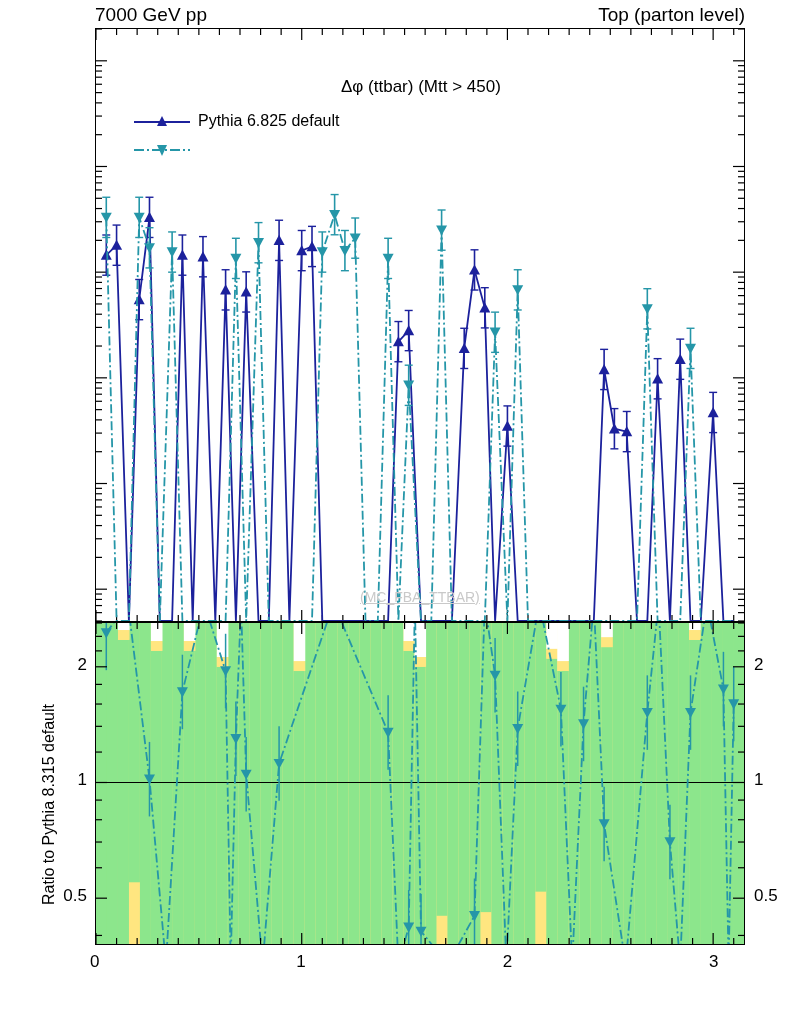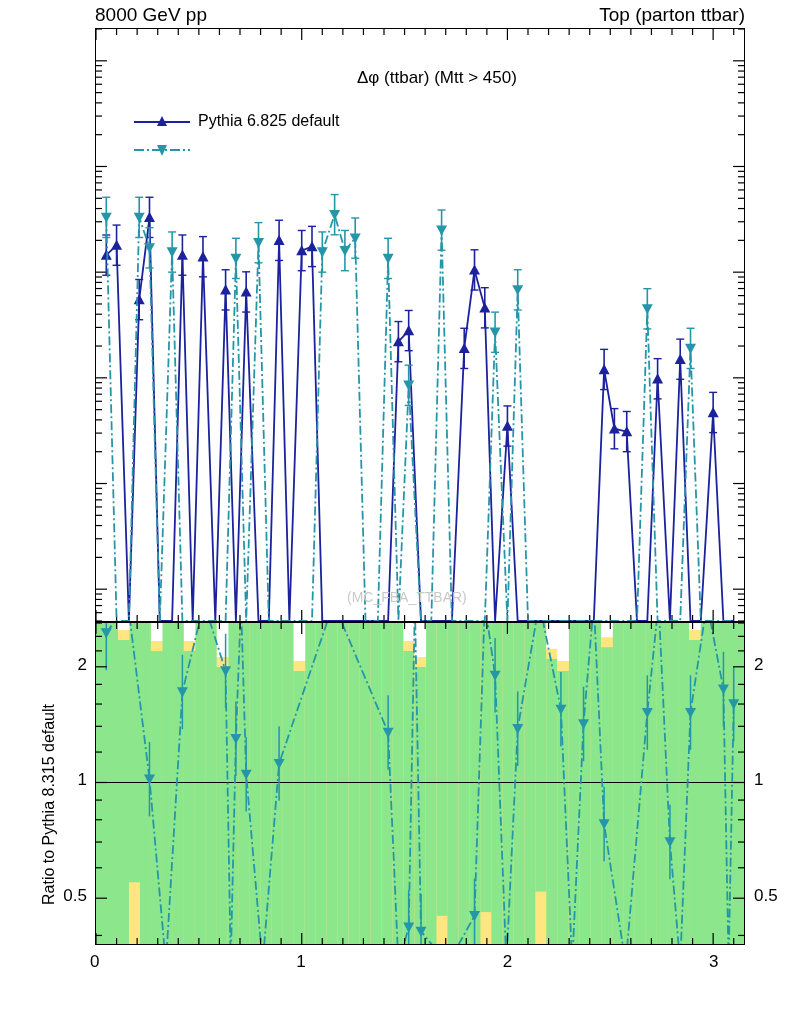--- a/index.html
+++ b/index.html
@@ -21,22 +21,22 @@
   .watermark{position:absolute;font-size:14px;color:#c9c9c9;}
   .title-in{position:absolute;font-size:17px;color:#000;}
   .legend-txt{position:absolute;font-size:16px;color:#000;}
   .ylabel-rot{position:absolute;font-size:16px;transform-origin:0 0;transform:rotate(-90deg);}
 </style>
 </head>
 <body>
 
 <div id="root">
 
-  <div class="txt hdr" style="left:95px;top:4px;">8000 GeV pp</div>
-  <div class="txt hdr" style="right:41px;top:4px;">Top (parton ttbar)</div>
+  <div class="txt hdr" style="left:95px;top:4px;">7000 GeV pp</div>
+  <div class="txt hdr" style="right:41px;top:4px;">Top (parton level)</div>
 
   <div id="main-frame">
     <svg id="main-svg" width="648" height="592">
         <line x1="0" y1="592" x2="6" y2="592" stroke="#000" stroke-width="1.2"></line>
         <line x1="648" y1="592" x2="642" y2="592" stroke="#000" stroke-width="1.2"></line>
         <line x1="0" y1="583.632489167778" x2="6" y2="583.632489167778" stroke="#000" stroke-width="1.2"></line>
         <line x1="648" y1="583.632489167778" x2="642" y2="583.632489167778" stroke="#000" stroke-width="1.2"></line>
         <line x1="0" y1="576.5578595631907" x2="6" y2="576.5578595631907" stroke="#000" stroke-width="1.2"></line>
         <line x1="648" y1="576.5578595631907" x2="642" y2="576.5578595631907" stroke="#000" stroke-width="1.2"></line>
         <line x1="0" y1="570.4295366491313" x2="6" y2="570.4295366491313" stroke="#000" stroke-width="1.2"></line>
@@ -357,22 +357,22 @@
         <polygon points="421.71428571428567,266.3619835155621 427.21428571428567,256.1869835155621 416.21428571428567,256.1869835155621" fill="#2596a8"></polygon>
         <line x1="551.3142857142858" y1="259.69582371723135" x2="551.3142857142858" y2="299.92258511972847" stroke="#2596a8" stroke-width="1.6"></line>
         <line x1="547.3142857142858" y1="259.69582371723135" x2="555.3142857142858" y2="259.69582371723135" stroke="#2596a8" stroke-width="1.4"></line>
         <line x1="547.3142857142858" y1="299.92258511972847" x2="555.3142857142858" y2="299.92258511972847" stroke="#2596a8" stroke-width="1.4"></line>
         <polygon points="551.3142857142858,285.3092044184798 556.8142857142858,275.1342044184798 545.8142857142858,275.1342044184798" fill="#2596a8"></polygon>
         <line x1="594.5142857142857" y1="299.26692376508703" x2="594.5142857142857" y2="339.4936851675842" stroke="#2596a8" stroke-width="1.6"></line>
         <line x1="590.5142857142857" y1="299.26692376508703" x2="598.5142857142857" y2="299.26692376508703" stroke="#2596a8" stroke-width="1.4"></line>
         <line x1="590.5142857142857" y1="339.4936851675842" x2="598.5142857142857" y2="339.4936851675842" stroke="#2596a8" stroke-width="1.4"></line>
         <polygon points="594.5142857142857,324.88030446633564 600.0142857142857,314.70530446633563 589.0142857142857,314.70530446633563" fill="#2596a8"></polygon>
       </svg>
-    <div class="title-in" id="plot-title" style="left: 245px; top: 39px; margin-left: 16px;">Δφ (ttbar) (Mtt &gt; 450)</div>
-    <div class="watermark" id="wm" style="left: 251px; top: 560px;">(MC_FBA_TTBAR)</div>
+    <div class="title-in" id="plot-title" style="left: 245px; top: 48px;">Δφ (ttbar) (Mtt &gt; 450)</div>
+    <div class="watermark" id="wm" style="left: 264px; top: 560px; text-decoration: underline;">(MC_FBA_TTBAR)</div>
 
     <svg style="position:absolute;left:38px;top:82px;" width="60" height="52">
       <line x1="0" y1="11" x2="56" y2="11" class="legend-line"></line>
       <polygon points="28,5 33,15 23,15" fill="#1c219c"></polygon>
       <line x1="0" y1="39" x2="56" y2="39" class="legend-line2" stroke-dasharray="10,3,2,3"></line>
       <polygon points="28,45 33,34 23,34" fill="#2596a8"></polygon>
     </svg>
     <div class="legend-txt" style="left:102px;top:83px;">Pythia 6.825 default</div>
   </div>
 

